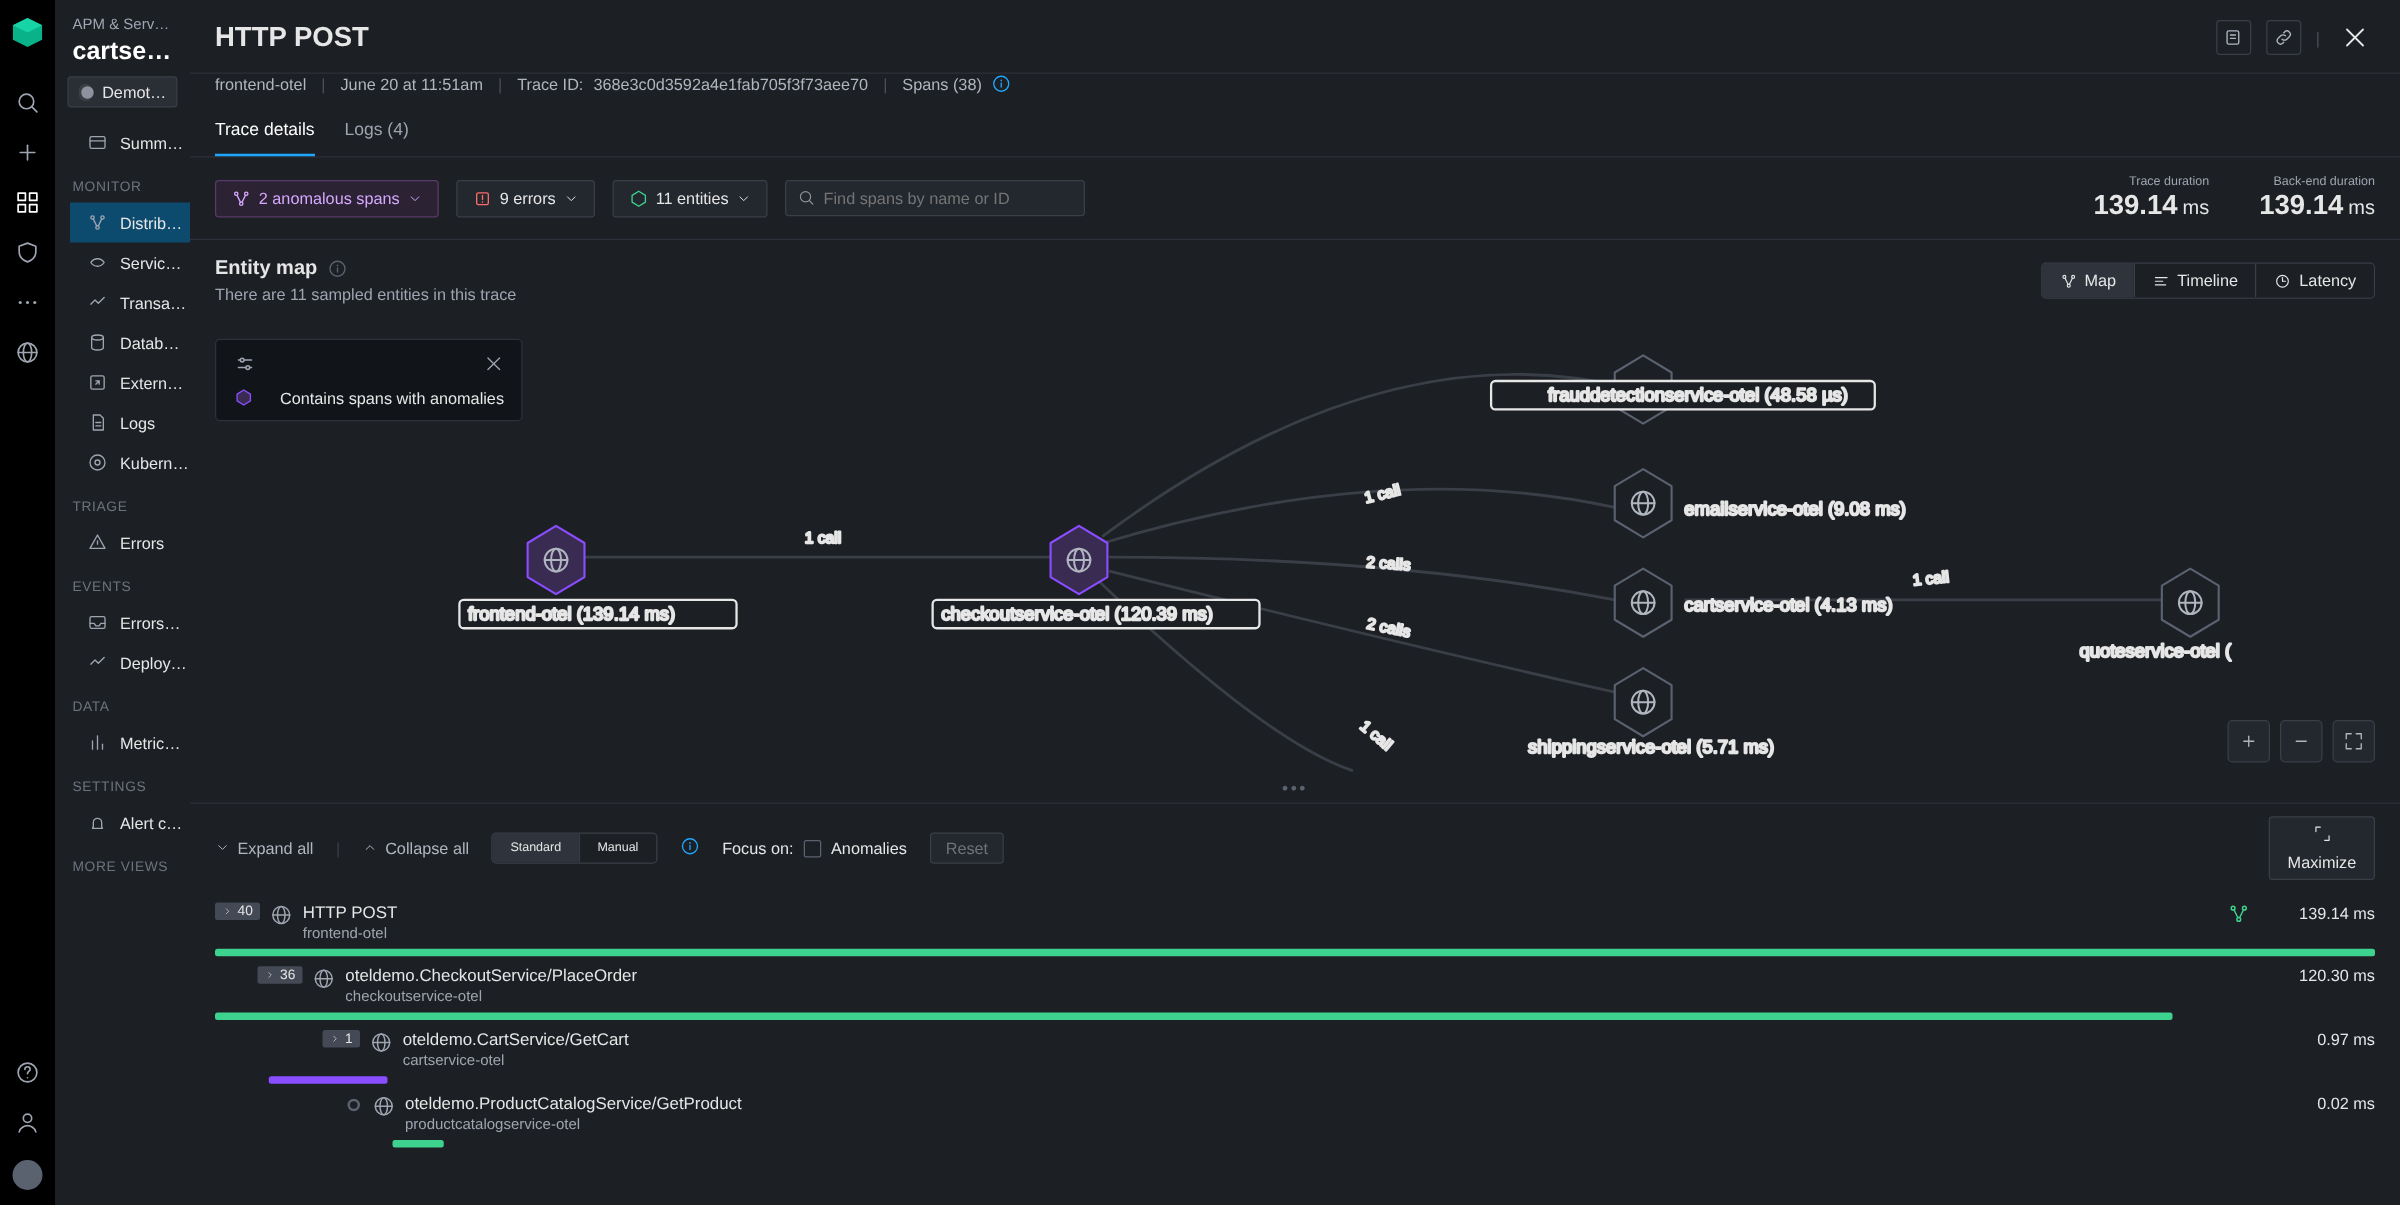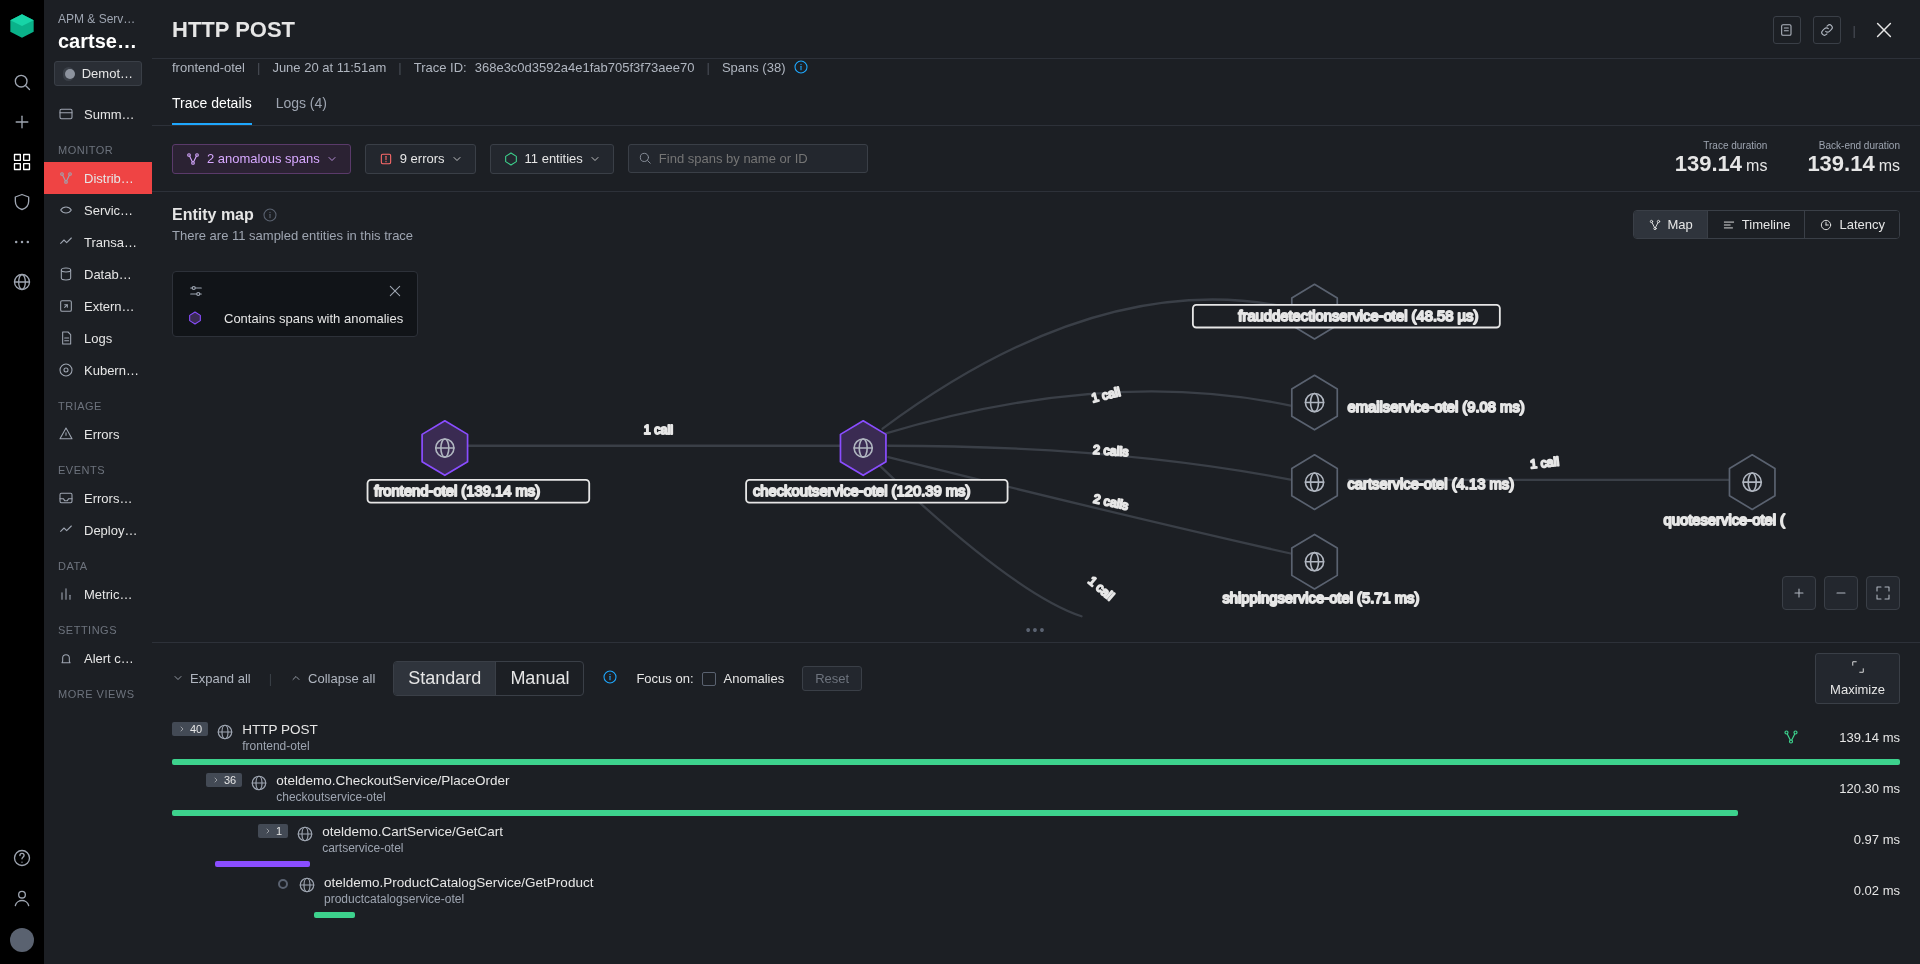--- a/index.html
+++ b/index.html
@@ -14,22 +14,22 @@
 .rail .avatar { width: 24px; height: 24px; border-radius: 50%; background: #5a6270; margin-bottom: 12px; }
 
 
 .sidebar { position: absolute; left: 44px; top: 0; width: 108px; height: 100%; background: #1c1f24; overflow: hidden; }
 .sb-header { padding: 12px 14px 4px; font-size: 12px; color: #9ea5b1; }
 .sb-title { padding: 0 14px 8px; font-size: 20px; font-weight: 600; color: #fff; }
 .sb-toggle { margin: 0 10px 12px; display: flex; align-items: center; gap: 8px; font-size: 13px; color: #e6e6e6; border: 1px solid #3a3f47; border-radius: 3px; padding: 4px 8px; background: #2a2e35; }
 .sb-toggle .switch { width: 24px; height: 14px; border-radius: 7px; background: #3a3f47; position: relative; }
 .sb-toggle .switch::after { content: ''; position: absolute; left: 2px; top: 2px; width: 10px; height: 10px; border-radius: 50%; background: #8d939e; }
 .sb-section { padding: 14px 14px 6px; font-size: 11px; letter-spacing: .5px; text-transform: uppercase; color: #6d737d; }
-.sb-item { display: flex; align-items: center; gap: 10px; padding: 8px 14px; font-size: 13px; color: #e6e6e6; cursor: pointer; white-space: nowrap; overflow: hidden; }
-.sb-item.active { background: #ef4444; }
+.sb-item { display: flex; align-items: center; gap: 10px; padding: 8px 14px; font-size: 13px; color: #e6e6e6; cursor: pointer; white-space: nowrap; overflow: hidden; margin-left: 12px; }
+.sb-item.active { background: #0c4a6e; }
 .sb-item .sicon { width: 16px; height: 16px; flex-shrink: 0; color: #9ea5b1; }
 
 
 .main { position: absolute; left: 152px; top: 0; right: 0; bottom: 0; background: #1c1f24; display: flex; flex-direction: column; }
 .topbar { display: flex; align-items: center; padding: 14px 20px 12px; gap: 12px; border-bottom: 1px solid #2d3139; }
 .topbar h1 { font-size: 22px; font-weight: 600; }
 .topbar .sq { width: 28px; height: 28px; border: 1px solid #3a3f47; border-radius: 3px; display: flex; align-items: center; justify-content: center; color: #b0b6c0; cursor: pointer; }
 .topbar .close { width: 32px; height: 32px; display: flex; align-items: center; justify-content: center; cursor: pointer; }
 
 .metabar { display: flex; align-items: center; padding: 0 20px 10px; gap: 8px; font-size: 13px; color: #b0b6c0; }
@@ -85,31 +85,31 @@
 .zoomctl { position: absolute; right: 0; bottom: 8px; display: flex; gap: 8px; }
 .zoomctl .zb { width: 34px; height: 34px; border: 1px solid #3a3f47; border-radius: 4px; background: #23272e; display: flex; align-items: center; justify-content: center; cursor: pointer; color: #b0b6c0; }
 
 .dragrow { display: flex; justify-content: center; padding: 4px 0; color: #5a6270; cursor: row-resize; font-size: 14px; letter-spacing: 2px; }
 
 
 .spanbar { display: flex; align-items: center; padding: 10px 20px; gap: 18px; border-top: 1px solid #2d3139; }
 .linklike { display: flex; align-items: center; gap: 6px; font-size: 13px; color: #b0b6c0; cursor: pointer; }
 .chev { width: 12px; height: 12px; }
 .stdwrap { display: flex; align-items: center; border: 1px solid #3a3f47; border-radius: 4px; overflow: hidden; }
-.stdwrap .sbtn { padding: 6px 14px; font-size: 18px; cursor: pointer; }
+.stdwrap .sbtn { padding: 6px 14px; font-size: 10px; cursor: pointer; }
 .stdwrap .sbtn.active { background: #2f343c; }
 .stdwrap .sbtn + .sbtn { border-left: 1px solid #3a3f47; }
 .focus { display: flex; align-items: flex-end; gap: 8px; font-size: 13px; }
 .cbx { width: 14px; height: 14px; border: 1px solid #5a6270; border-radius: 2px; }
 .resetbtn { padding: 4px 12px; border: 1px solid #3a3f47; border-radius: 3px; color: #6d737d; background: #23272e; }
 .maxbtn { margin-left: auto; display: flex; align-items: center; gap: 8px; padding: 6px 14px; border: 1px solid #3a3f47; border-radius: 3px; background: #23272e; cursor: pointer; font-size: 13px; flex-direction: column; }
 
 
 .wf { flex: 1; padding: 0 20px 12px; overflow: auto; }
-.wfrow { display: flex; align-items: center; padding: 8px 0 0; }
+.wfrow { display: flex; align-items: flex-start; padding: 8px 0 0; }
 .wfname { display: flex; align-items: flex-start; gap: 8px; }
 .wfname .exptoggle { display: inline-flex; align-items: center; gap: 4px; background: #434a55; color: #e6e6e6; font-size: 11px; padding: 1px 6px; border-radius: 2px; cursor: pointer; }
 .wfname .exptoggle .tchev { width: 8px; height: 8px; }
 .wfname .rowicon { width: 18px; height: 18px; color: #9ea5b1; margin-top: 1px; }
 .wfname .names { display: flex; flex-direction: column; }
 .wfname .primary { font-size: 13.5px; color: #e6e6e6; }
 .wfname .secondary { font-size: 12px; color: #9ea5b1; margin-top: 2px; }
 .wfmeta { margin-left: auto; display: flex; align-items: center; gap: 10px; }
 .mapicon { width: 18px; height: 18px; color: #3dd28d; }
 .wfdur { font-size: 13px; color: #e6e6e6; text-align: right; width: 90px; }

